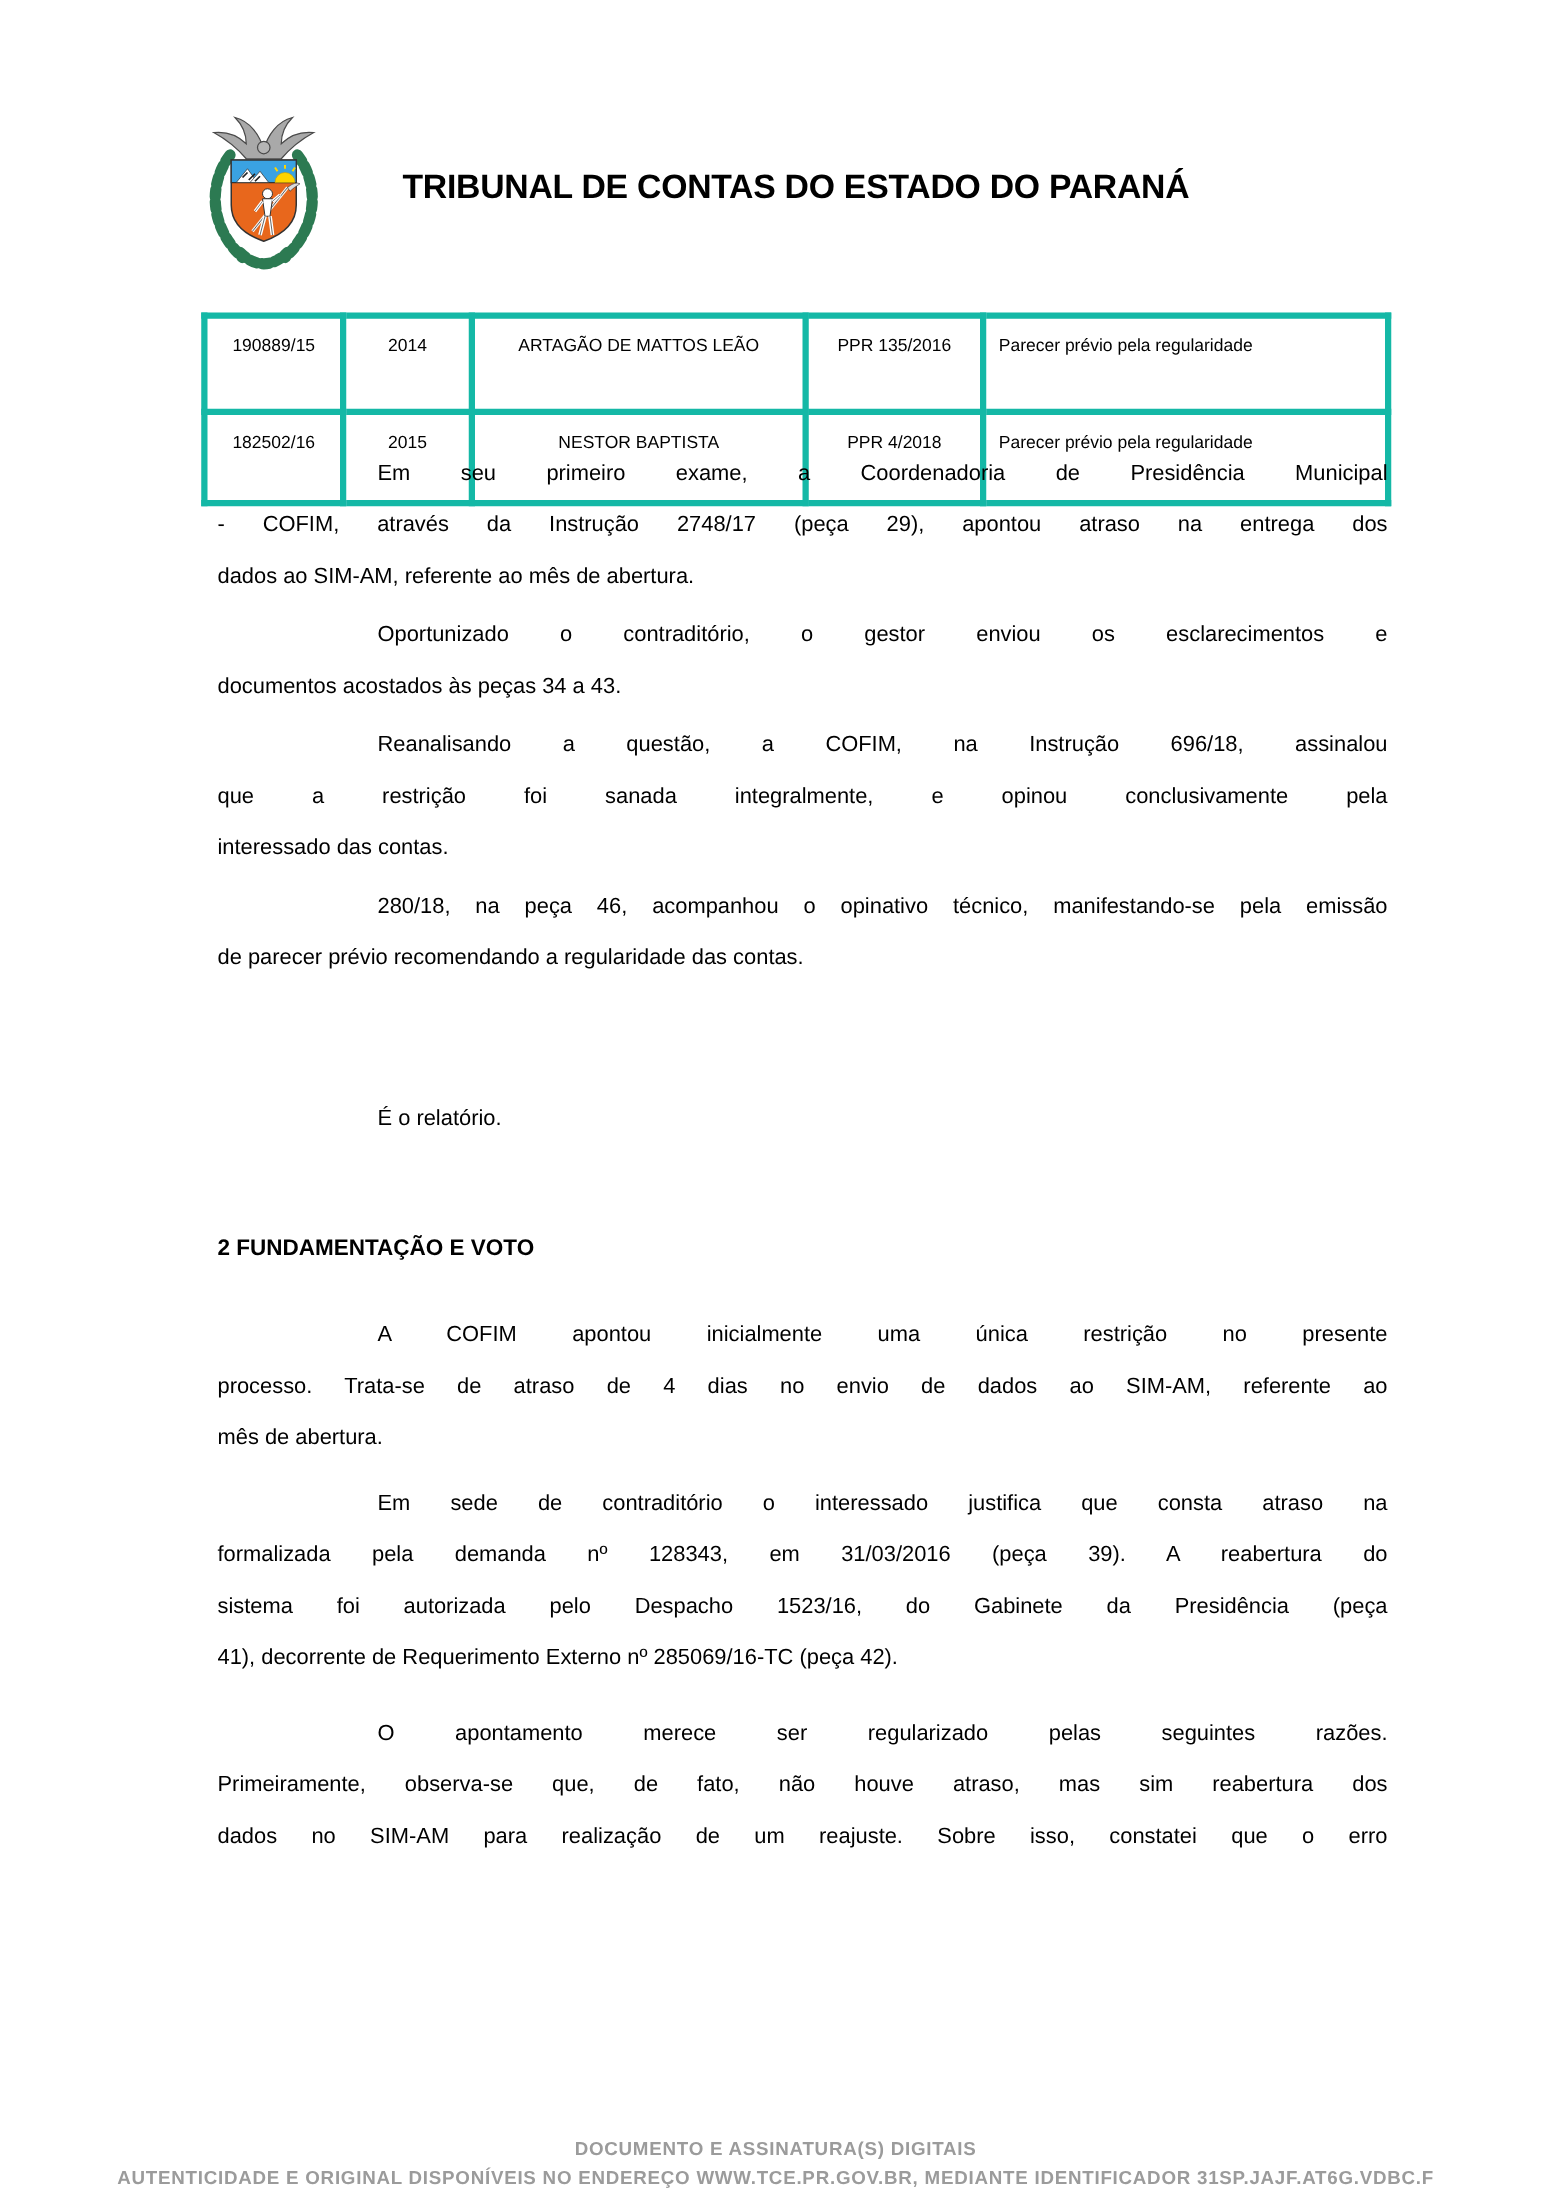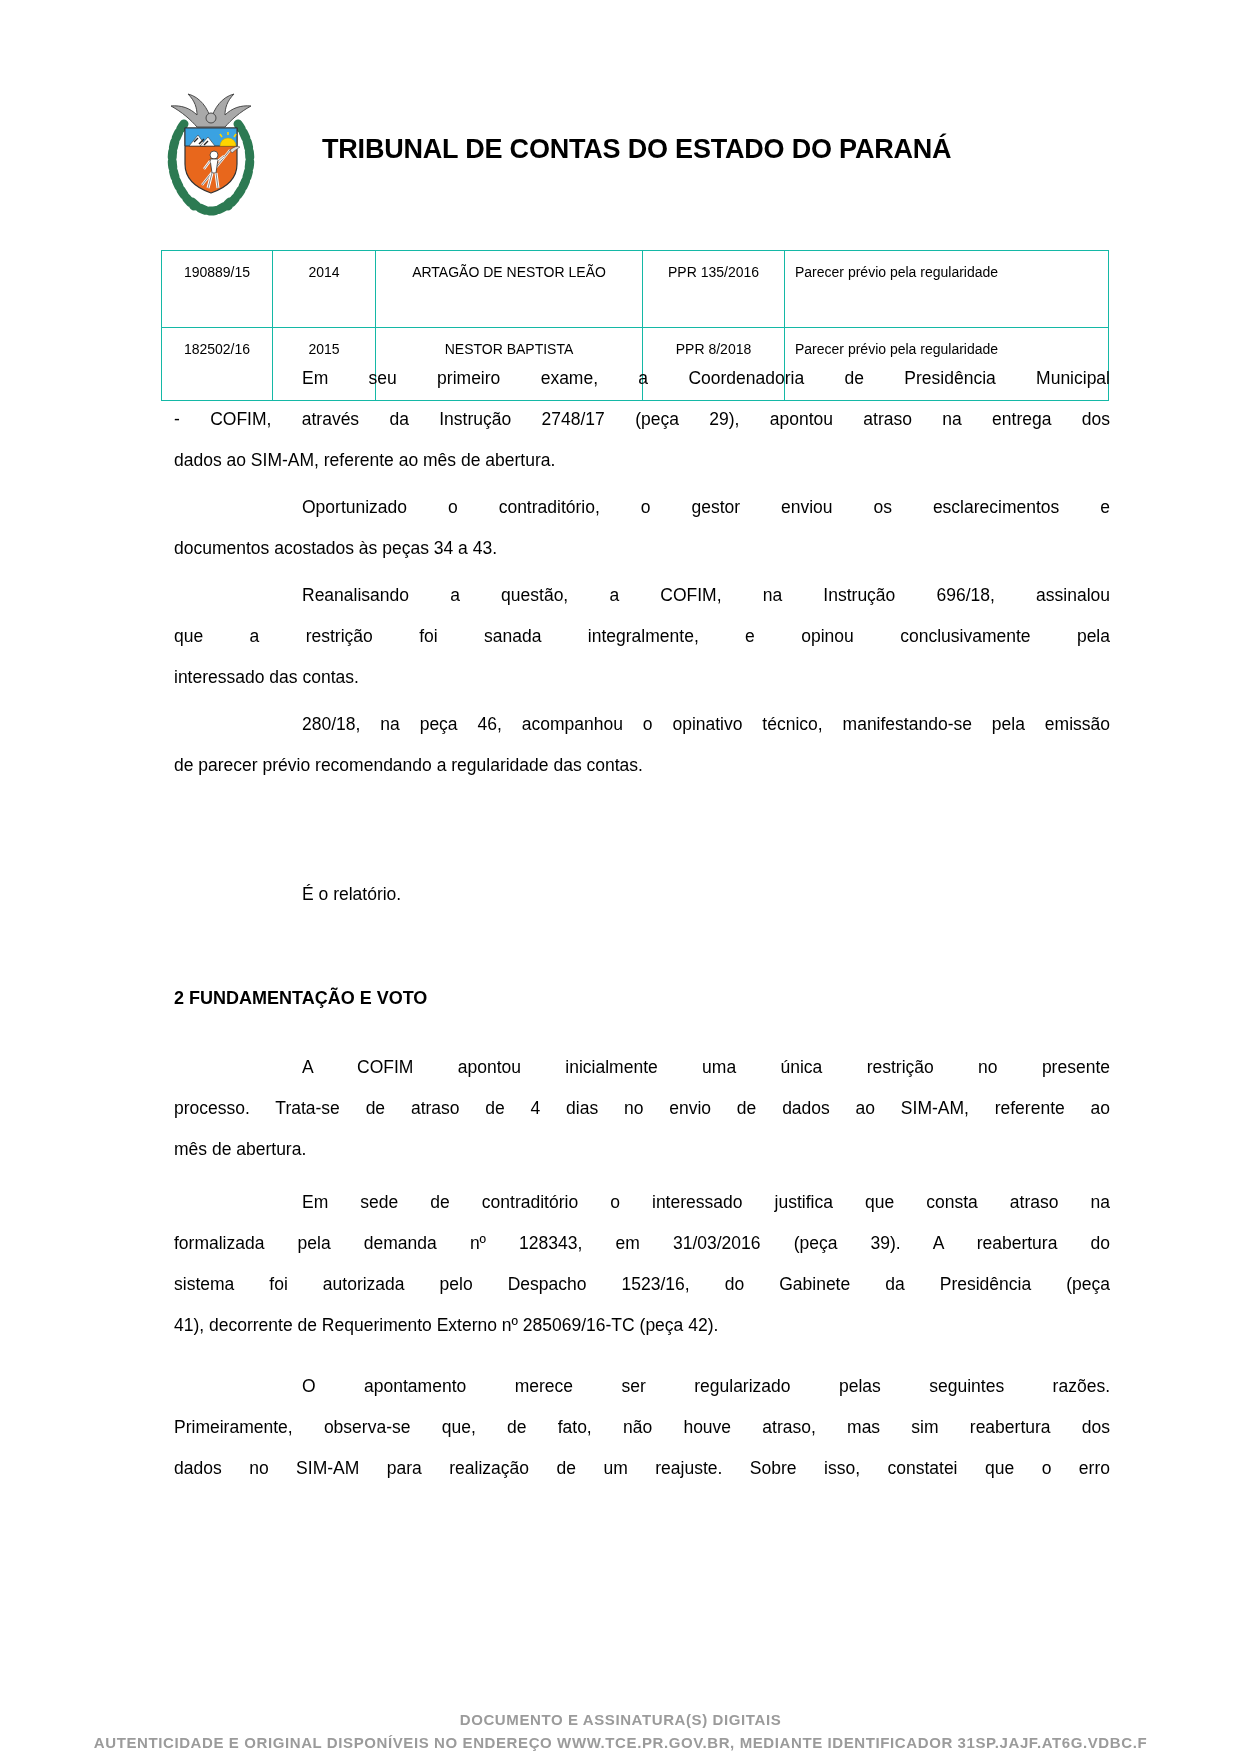--- a/index.html
+++ b/index.html
@@ -18,21 +18,21 @@
     position:absolute; left:322px; top:118px; font-size:27px; font-weight:700;
     letter-spacing:-0.2px; white-space:nowrap;
   }
 
   
   .doc-table {
     position:absolute; left:161px; top:234px; width:947px;
     border-collapse:collapse; table-layout:fixed;
   }
   .doc-table td {
-    border:1px solid #14b8a6; font-size:14px; line-height:17px;
+    border:5px solid #14b8a6; font-size:14px; line-height:17px;
     vertical-align:top; padding:13px 4px 4px; text-align:center;
   }
   .doc-table td.c-last { text-align:left; padding-left:10px; }
   .doc-table tr.r1 { height:77px; }
   .doc-table tr.r2 { height:73px; }
 
   
   .body-text { position:absolute; left:174px; top:342px; width:936px; font-size:17.5px; }
   .para { margin:0 0 6px 0; }
   .para div { line-height:41px; height:41px; }
@@ -98,29 +98,29 @@
       <col style="width:111px">
         <col style="width:103px">
         <col style="width:267px">
         <col style="width:142px">
         <col style="width:324px">
     </colgroup>
     <tbody>
       <tr class="r1">
         <td>190889/15</td>
         <td>2014</td>
-        <td>ARTAGÃO DE NESTOR LEÃO</td>
+        <td>ARTAGÃO DE MATTOS LEÃO</td>
         <td>PPR 135/2016</td>
         <td class="c-last">Parecer prévio pela regularidade</td>
       </tr>
       <tr class="r2">
         <td>182502/16</td>
         <td>2015</td>
         <td>NESTOR BAPTISTA</td>
-        <td>PPR 8/2018</td>
+        <td>PPR 4/2018</td>
         <td class="c-last">Parecer prévio pela regularidade</td>
       </tr>
     </tbody>
   </table>
 
   <div class="body-text">
     <div class="para" id="p1">
         <div class="jline">Em seu primeiro exame, a Coordenadoria de Presidência Municipal</div>
         <div class="jline">- COFIM, através da Instrução 2748/17 (peça 29), apontou atraso na entrega dos</div>
         <div class="lline">dados ao SIM-AM, referente ao mês de abertura.</div>

